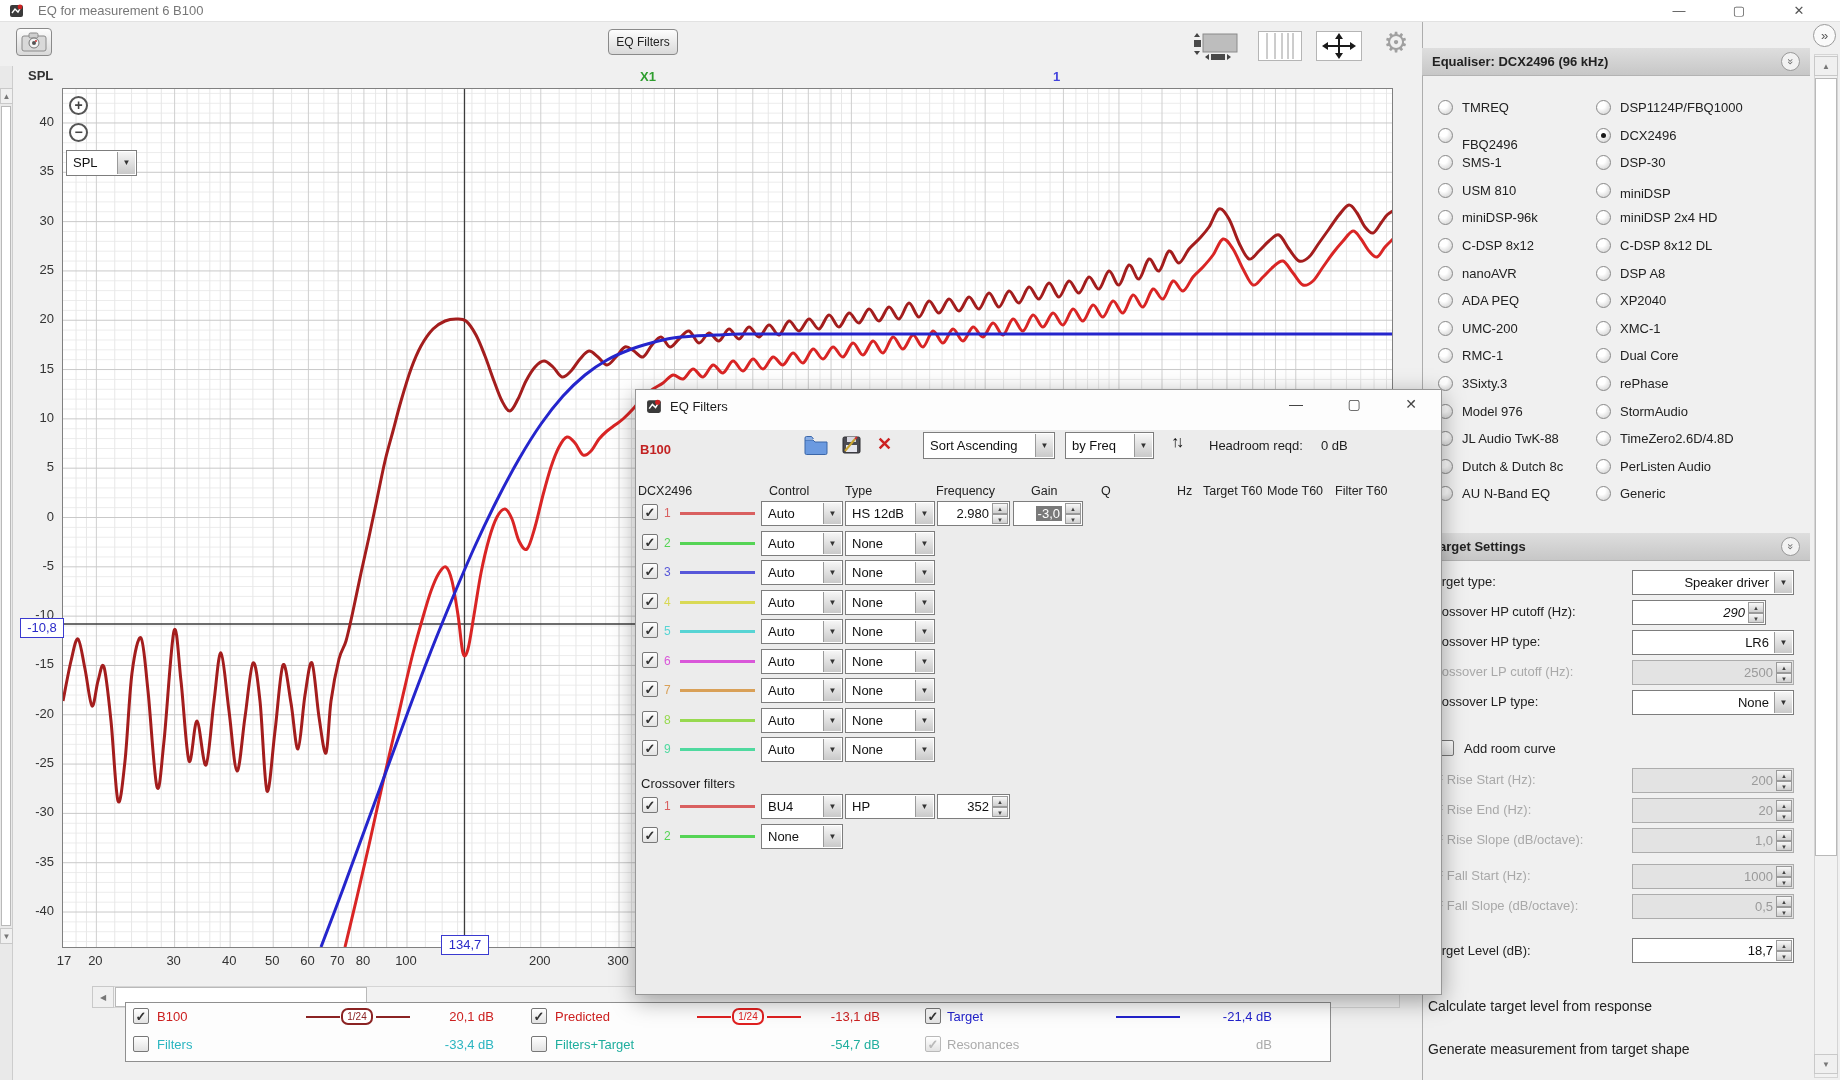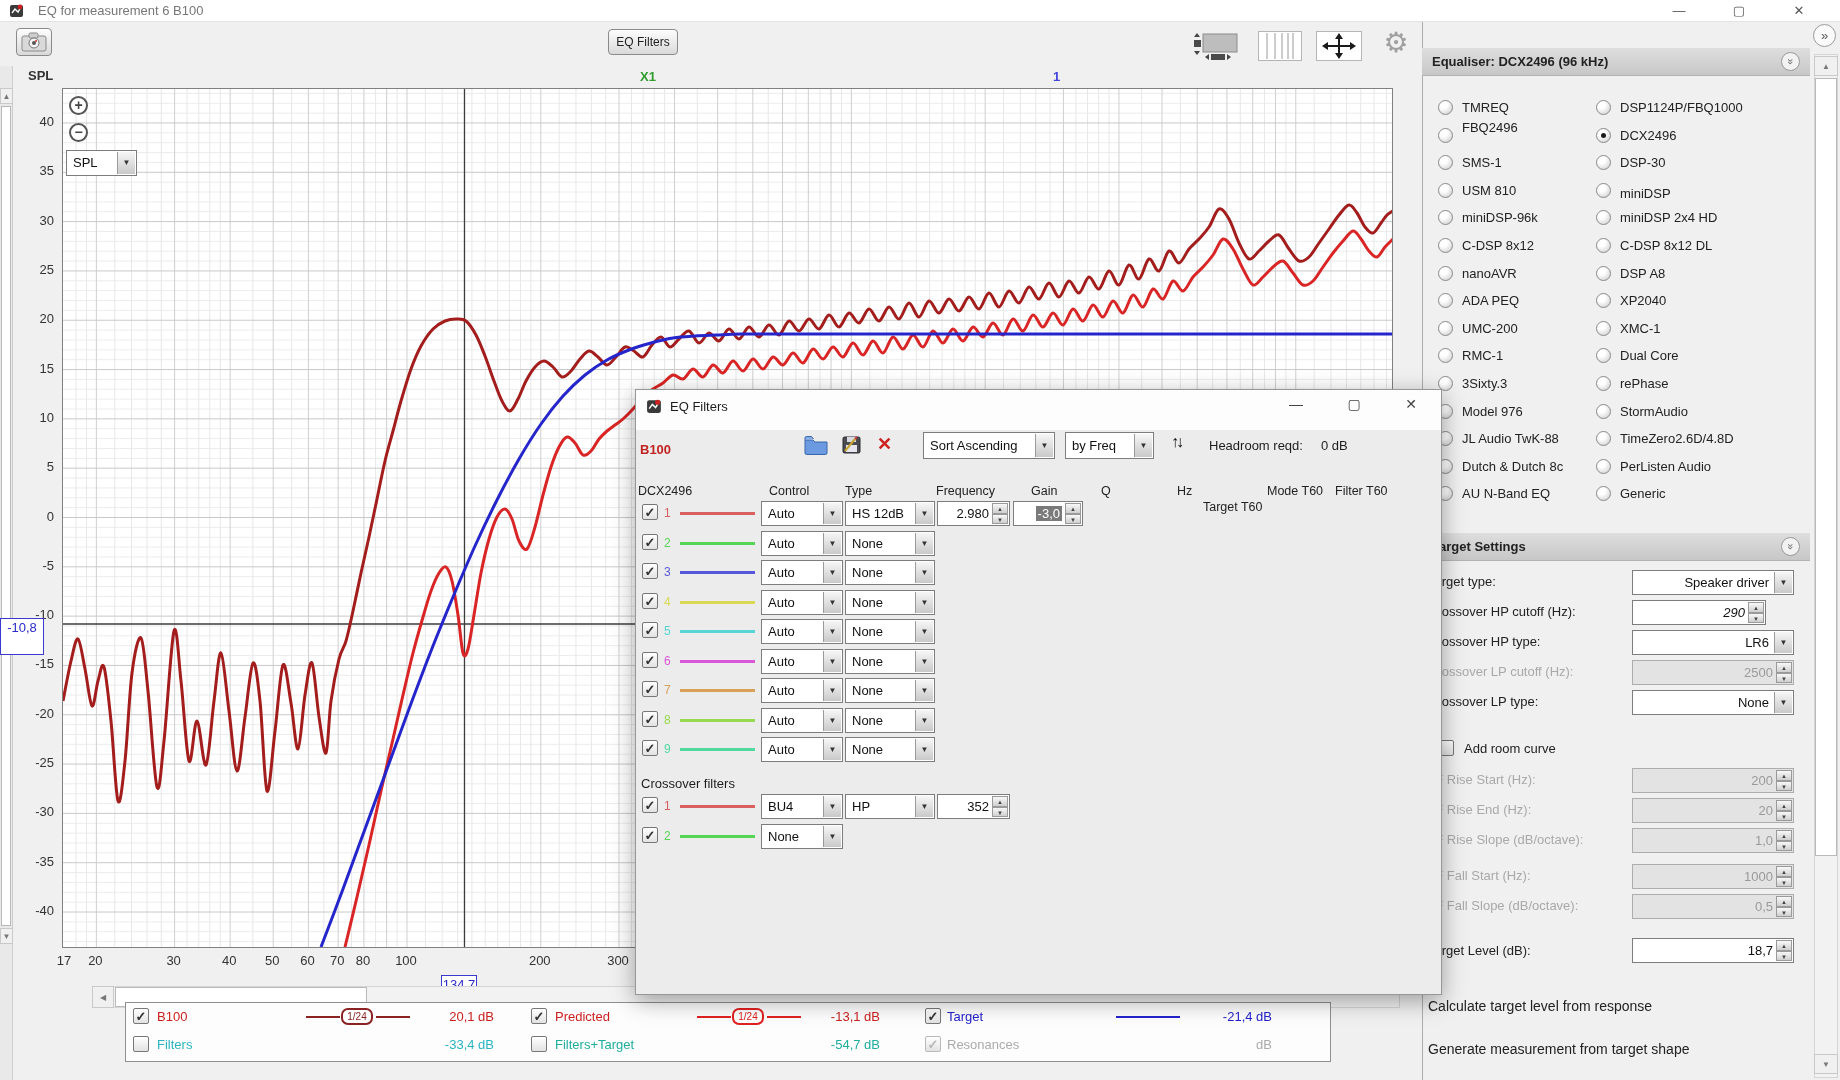--- a/index.html
+++ b/index.html
@@ -360,22 +360,22 @@
       <div class="tick abs" style="left: 153.621px; top: 953px; width: 40px; text-align: center;">30</div>
       <div class="tick abs" style="left: 209.144px; top: 953px; width: 40px; text-align: center;">40</div>
       <div class="tick abs" style="left: 252.211px; top: 953px; width: 40px; text-align: center;">50</div>
       <div class="tick abs" style="left: 287.399px; top: 953px; width: 40px; text-align: center;">60</div>
       <div class="tick abs" style="left: 317.15px; top: 953px; width: 40px; text-align: center;">70</div>
       <div class="tick abs" style="left: 342.922px; top: 953px; width: 40px; text-align: center;">80</div>
       <div class="tick abs" style="left: 385.988px; top: 953px; width: 40px; text-align: center;">100</div>
       <div class="tick abs" style="left: 519.766px; top: 953px; width: 40px; text-align: center;">200</div>
       <div class="tick abs" style="left: 598.021px; top: 953px; width: 40px; text-align: center;">300</div>
     </div>
-  <div class="abs cursor-label" style="left:0;top:618px;width:44px;height:37px">-10,8</div>
-  <div class="abs cursor-label" style="left:441px;top:975px;width:36px;height:20px">134,7</div>
+  <div class="abs cursor-label" style="left:20px;top:618px;width:44px;height:20px">-10,8</div>
+  <div class="abs cursor-label" style="left:441px;top:935px;width:48px;height:20px">134,7</div>
 
   <div class="abs sb-track" style="left:92px;top:986px;width:1308px;height:22px"></div>
   <div class="abs sb-btn" style="left:92px;top:986px;width:22px;height:22px;line-height:21px">◀</div>
   <div class="abs sb-thumb" style="left:115px;top:987px;width:252px;height:20px"></div>
 
   <div class="abs" id="legend-box"></div>
   <div id="legend-items">
       <div class="checkbox abs" style="left: 133px; top: 1008px;">✓</div>
       <div class="legend-label abs" style="left: 157px; top: 1009px; color: rgb(204, 32, 32);">B100</div>
       <div class="ratio-line abs" style="left: 306px; top: 1016px; width: 34px; background: rgb(139, 35, 35);"></div>
@@ -405,21 +405,21 @@
 
   <div class="abs" id="panel"></div>
   <div class="abs panel-header" style="top:48px">
     <span class="ph-text">Equaliser: DCX2496 (96 kHz)</span>
     <span class="collapse-btn" style="transform:rotate(90deg)">»</span>
   </div>
   <div id="device-radios">
       <div class="radio abs" style="left: 1438px; top: 100px;"></div>
       <div class="plabel abs" style="left: 1462px; top: 100px;">TMREQ</div>
       <div class="radio abs" style="left: 1438px; top: 127.6px;"></div>
-      <div class="plabel abs" style="left: 1462px; top: 120px;">FBQ2496</div>
+      <div class="plabel abs" style="left: 1462px; top: 137px;">FBQ2496</div>
       <div class="radio abs" style="left: 1438px; top: 155.2px;"></div>
       <div class="plabel abs" style="left: 1462px; top: 155.2px;">SMS-1</div>
       <div class="radio abs" style="left: 1438px; top: 182.8px;"></div>
       <div class="plabel abs" style="left: 1462px; top: 182.8px;">USM 810</div>
       <div class="radio abs" style="left: 1438px; top: 210.4px;"></div>
       <div class="plabel abs" style="left: 1462px; top: 210.4px;">miniDSP-96k</div>
       <div class="radio abs" style="left: 1438px; top: 238px;"></div>
       <div class="plabel abs" style="left: 1462px; top: 238px;">C-DSP 8x12</div>
       <div class="radio abs" style="left: 1438px; top: 265.6px;"></div>
       <div class="plabel abs" style="left: 1462px; top: 265.6px;">nanoAVR</div>
@@ -615,21 +615,21 @@
     <div class="abs dlg-text" style="left:685px;top:48px">0 dB</div>
 
     <div id="dlg-headers">
         <div class=" abs" style="left: 2px; top: 94px; font-size: 12.5px; color: rgb(34, 34, 34); white-space: nowrap;">DCX2496</div>
         <div class=" abs" style="left: 133px; top: 94px; font-size: 12.5px; color: rgb(34, 34, 34); white-space: nowrap;">Control</div>
         <div class=" abs" style="left: 209px; top: 94px; font-size: 12.5px; color: rgb(34, 34, 34); white-space: nowrap;">Type</div>
         <div class=" abs" style="left: 300px; top: 94px; font-size: 12.5px; color: rgb(34, 34, 34); white-space: nowrap;">Frequency</div>
         <div class=" abs" style="left: 395px; top: 94px; font-size: 12.5px; color: rgb(34, 34, 34); white-space: nowrap;">Gain</div>
         <div class=" abs" style="left: 465px; top: 94px; font-size: 12.5px; color: rgb(34, 34, 34); white-space: nowrap;">Q</div>
         <div class=" abs" style="left: 541px; top: 94px; font-size: 12.5px; color: rgb(34, 34, 34); white-space: nowrap;">Hz</div>
-        <div class=" abs" style="left: 567px; top: 94px; font-size: 12.5px; color: rgb(34, 34, 34); white-space: nowrap; margin-top: 16px;">Target T60</div>
+        <div class=" abs" style="left: 567px; top: 94px; font-size: 12.5px; color: rgb(34, 34, 34); white-space: nowrap;">Target T60</div>
         <div class=" abs" style="left: 631px; top: 94px; font-size: 12.5px; color: rgb(34, 34, 34); white-space: nowrap;">Mode T60</div>
         <div class=" abs" style="left: 699px; top: 94px; font-size: 12.5px; color: rgb(34, 34, 34); white-space: nowrap;">Filter T60</div>
       </div>
     <div id="dlg-rows">
         <div class="checkbox abs" style="left: 6px; top: 114px;">✓</div>
         <div class=" abs" style="left: 28px; top: 116px; font-size: 12px; color: rgb(217, 96, 96);">1</div>
         <div class=" abs" style="left: 44px; top: 122px; width: 75px; height: 3px; background: rgb(217, 96, 96);"></div>
         <div class="dd abs" style="left: 125px; top: 111px; width: 82px;">
           <span class="dd-text">Auto</span>
           <span class="dd-btn">▼</span>

